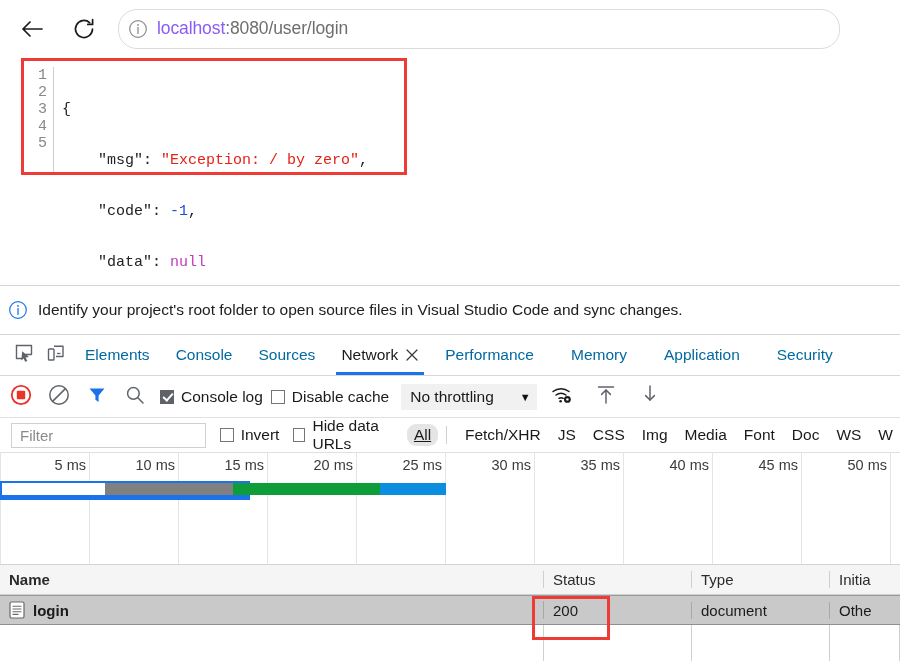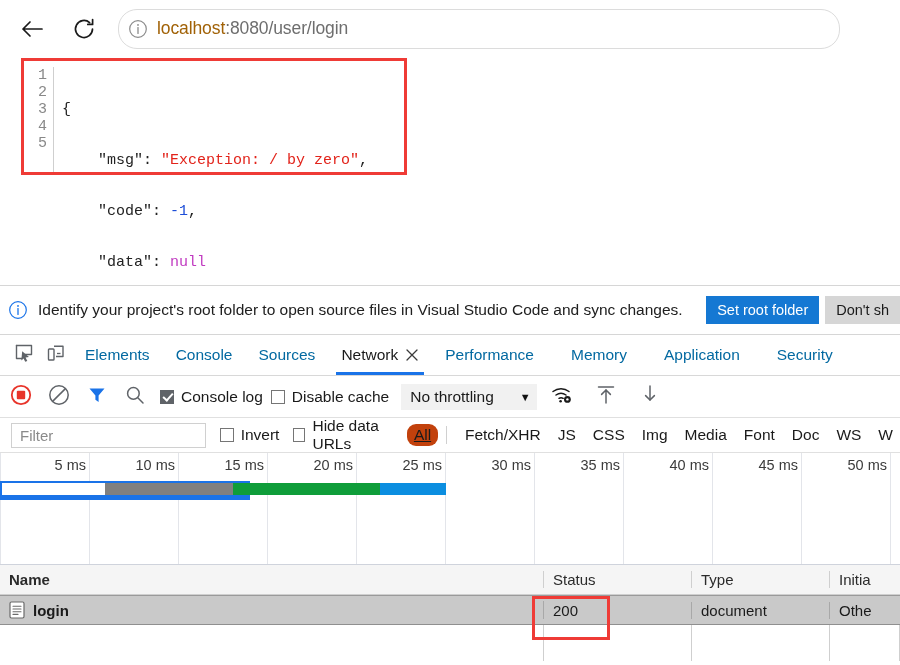--- a/index.html
+++ b/index.html
@@ -33,21 +33,21 @@
     border: 1px solid #dcdcdc;
     border-radius: 19px;
     display: flex; align-items: center;
     box-shadow: 0 0 0 0 rgba(0,0,0,0);
   }
   .omni-info { width: 38px; display: flex; align-items: center; justify-content: center; }
   .omni-url {
     font-size: 17.5px; color: #6e6e6e; letter-spacing: -0.1px;
     white-space: nowrap; overflow: hidden;
   }
-  .omni-url .host { color: #a16207; }
+  .omni-url .host { color: #8b5cf6; }
 
   
   .page-area {
     position: absolute; left: 0; top: 57px; width: 900px; height: 228px;
     background: #ffffff;
   }
   .json-annot {
     position: absolute; left: 21px; top: 1px;
     width: 386px; height: 117px;
     border: 3px solid #ef3b36;
@@ -158,21 +158,21 @@
     border: 1px solid #d0d0d0; background: #fff;
     font-size: 15px; color: #8a8a8a; display: flex; align-items: center;
     padding-left: 8px; box-sizing: border-box;
   }
   .f-check { display: flex; align-items: center; margin-left: 14px; font-size: 15.5px; color: #1a1a1a; }
   .f-sep { width: 1px; height: 18px; background: #d0d0d0; margin: 0 8px; }
   .ftype {
     font-size: 15.5px; color: #1a1a1a; padding: 2px 7px; margin-left: 3px;
     border-radius: 9px; white-space: nowrap;
   }
-  .ftype.active { background: #c2410c; text-decoration: underline; }
+  .ftype.active { background: #e5e5e5; text-decoration: underline; }
 
   
   .overview {
     position: absolute; left: 0; top: 453px; width: 900px; height: 112px;
     background: #ffffff; border-bottom: 1px solid #cfd3dc;
     box-sizing: border-box; overflow: hidden;
   }
   .ov-ticks { position: absolute; left: 0; top: 0; width: 900px; height: 26px; text-align: right; }
   .ov-tick {
     position: absolute; top: 0; height: 112px;
@@ -278,24 +278,20 @@
 
   <div class="infobar">
     <span class="infobar-icon">
       <svg width="20" height="20" viewBox="0 0 20 20">
         <circle cx="10" cy="10" r="8.3" fill="none" stroke="#1a73e8" stroke-width="1.2"></circle>
         <circle cx="10" cy="5.9" r="0.95" fill="#1a73e8"></circle>
         <path d="M10 8.6 L10 14.4" stroke="#1a73e8" stroke-width="1.3" stroke-linecap="round"></path>
       </svg>
     </span>
     <span class="infobar-text">Identify your project's root folder to open source files in Visual Studio Code and sync changes.</span>
-    <span class="infobar-actions">
-      <button class="btn-primary">Set root folder</button>
-      <button class="btn-secondary">Don't sh</button>
-    </span>
   </div>
 
   <div class="dt-tabs">
     <div class="dt-icon-btn">
       <span>
         <svg width="20" height="20" viewBox="0 0 20 20">
           <path d="M2.5 2.5 H17.5 V11.5 H11" fill="none" stroke="#5f6368" stroke-width="1.4" stroke-linecap="round" stroke-linejoin="round"></path>
           <path d="M2.5 2.5 V15.5 H8" fill="none" stroke="#5f6368" stroke-width="1.4" stroke-linecap="round" stroke-linejoin="round"></path>
           <path d="M8.2 8.2 L15 14 L11.6 14.6 L13.3 18 L11.2 18.8 L9.6 15.4 L7.3 17.6 Z" fill="#5f6368"></path>
         </svg>

